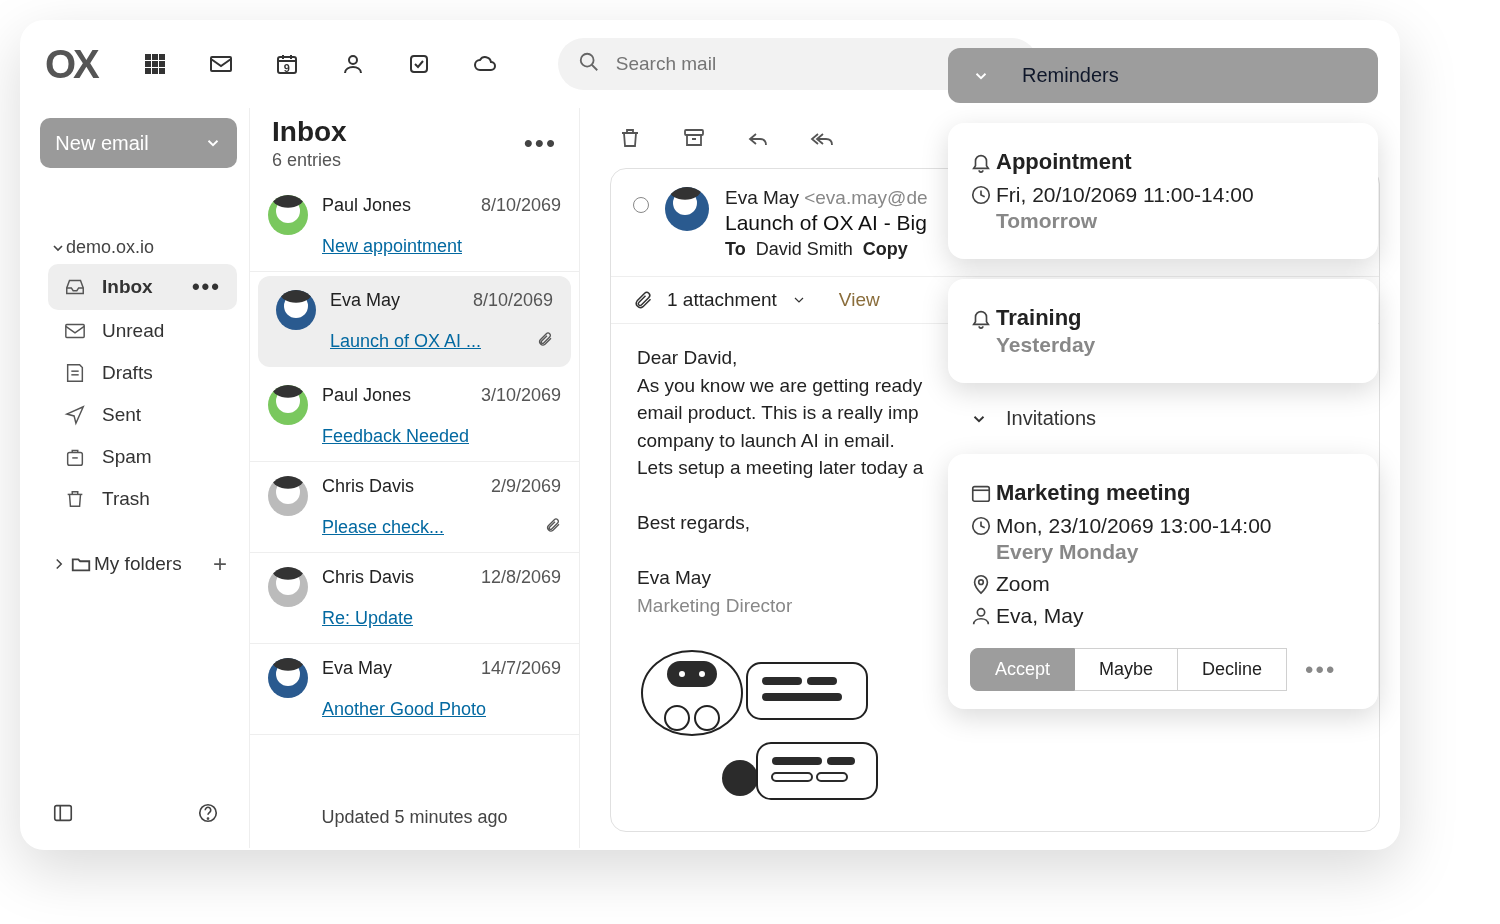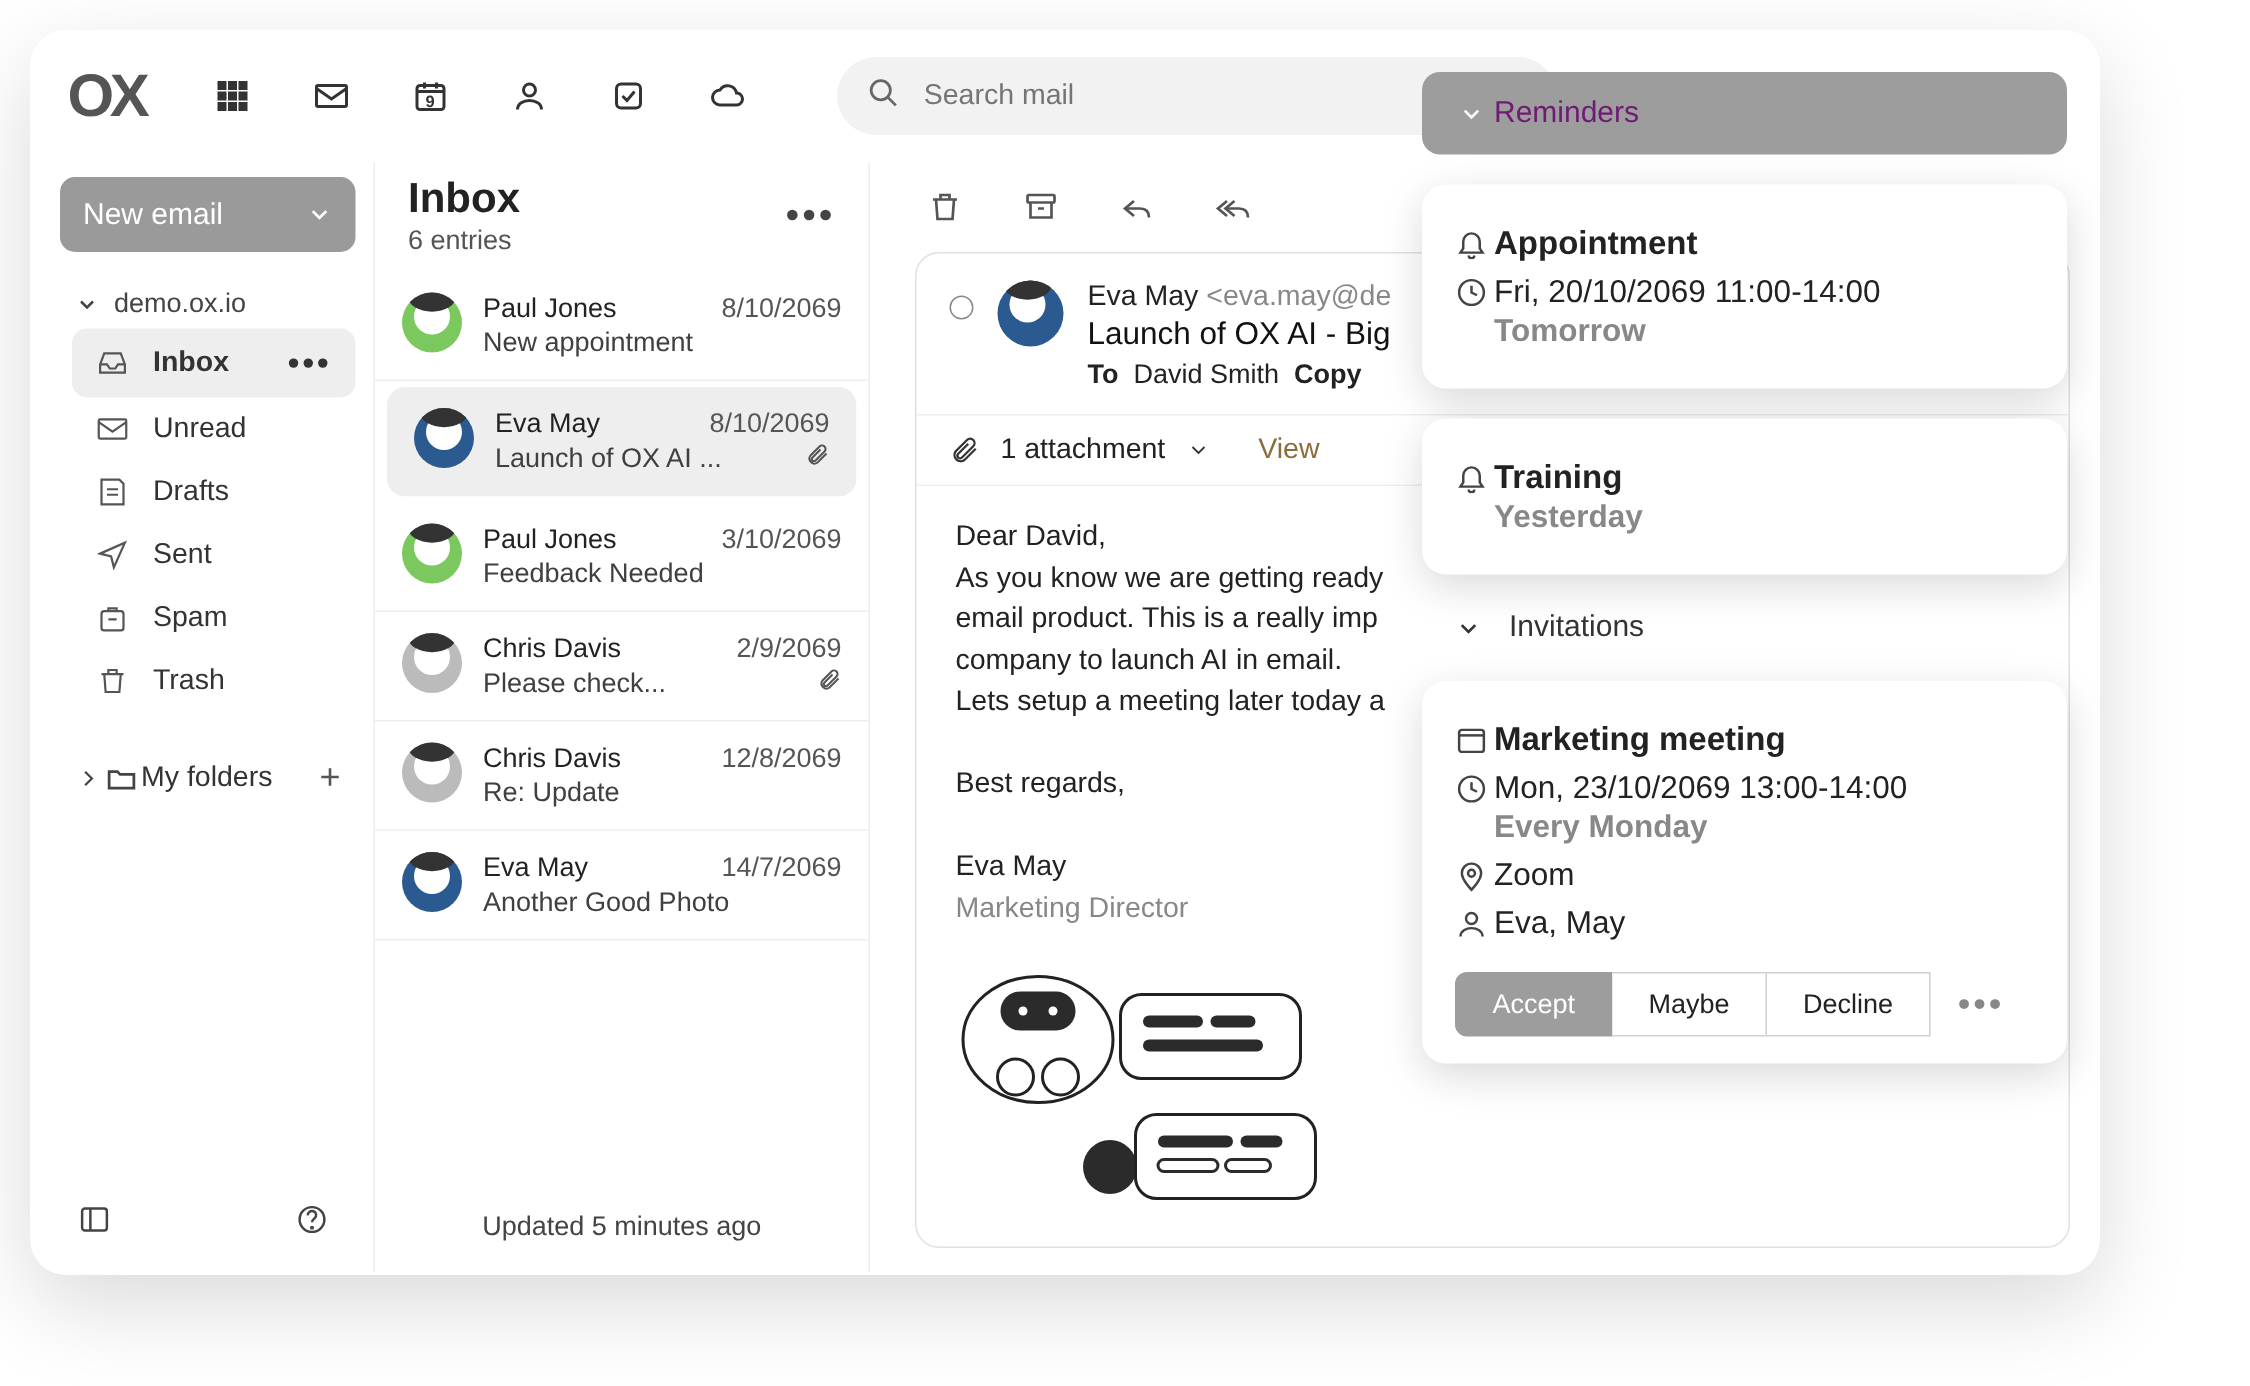--- a/index.html
+++ b/index.html
@@ -16,21 +16,21 @@
   .topicon { width: 26px; height: 26px; display:flex; align-items:center; justify-content:center; color:#333; cursor:pointer;}
   .topicon svg { width: 24px; height: 24px; stroke:#333; fill:none; stroke-width:2; }
   .searchbox { flex:1; max-width:480px; margin-left: 30px; background:#f2f2f2; border-radius:28px; height:52px; display:flex; align-items:center; padding:0 20px; gap:16px; }
   .searchbox svg { width:22px; height:22px; stroke:#666; fill:none; stroke-width:2;}
   .searchbox input { border:none; background:transparent; font-size:19px; color:#666; outline:none; flex:1;}
   
   .main { display:flex; height: calc(100% - 90px); }
   .col1 { width: 230px; border-right:1px solid #eee; padding: 10px 12px 0 20px; display:flex; flex-direction:column;}
   .newmail { background:#9a9a9a; color:#fff; border-radius:10px; height:50px; display:flex; align-items:center; justify-content:center; gap:55px; font-size:20px; cursor:pointer; margin-bottom:18px;}
   .newmail svg { width:18px; height:18px; stroke:#fff; fill:none; stroke-width:2.5;}
-  .acct { display:flex; align-items:center; gap:10px; padding:6px 10px; font-size:18px; color:#444; cursor:pointer;}
+  .acct { display:flex; align-items:center; padding:6px 10px; font-size:18px; color:#444; cursor:pointer;margin-top:45px;}
   .acct svg { width:16px; height:16px; stroke:#444; fill:none; stroke-width:2.5;}
   .folder { display:flex; align-items:center; gap:16px; padding:10px 16px; font-size:19px; color:#333; cursor:pointer; border-radius:10px; margin-left:8px;}
   .folder svg { width:22px; height:22px; stroke:#555; fill:none; stroke-width:1.6;}
   .folder.active { background:#eee; font-weight:700;}
   .folder .more { margin-left:auto; font-size:22px; letter-spacing:2px; color:#333;}
   .myfolders { display:flex; align-items:center; gap:2px; padding:10px 10px; margin-top:20px; font-size:19px; color:#333; cursor:pointer;justify-content:flex-end;}
   .myfolders svg { width:18px; height:18px; stroke:#444; fill:none; stroke-width:2;}
   .myfolders .plus { margin-left:auto; font-size:24px; color:#555; cursor:pointer;}
   .col1-bottom { margin-top:auto; display:flex; justify-content:space-between; padding:12px 18px 24px 12px;}
   .col1-bottom svg { width:22px; height:22px; stroke:#444; fill:none; stroke-width:1.8; cursor:pointer;}
@@ -45,21 +45,21 @@
   .avatar { width:40px; height:40px; border-radius:50%; flex-shrink:0; position:relative; overflow:hidden;}
   .avatar.g { background:#7ac85e;}
   .avatar.b { background:#2a5a8f;}
   .avatar.gr { background:#bbb;}
   .avatar::after { content:""; position:absolute; width:24px; height:24px; background:#fff; border-radius:50%; top:4px; left:8px; }
   .avatar::before { content:""; position:absolute; width:40px; height:24px; background:#333; border-radius:50% 50% 0 0; top:-2px; left:0; z-index:2; clip-path: ellipse(16px 10px at 50% 20%);}
   .msgcol { flex:1; min-width:0;}
   .msgrow1 { display:flex; justify-content:space-between; font-size:18px;}
   .msgrow1 .from { color:#222;}
   .msgrow1 .date { color:#555;}
-  .msgrow2 { display:flex; justify-content:space-between; font-size:18px; color:#404040; margin-top:2px;}
+  .msgrow2 { display:flex; justify-content:space-between; font-size:18px; color:#0369a1; margin-top:20px;text-decoration:underline;}
   .msgrow2 .subj { white-space:nowrap; overflow:hidden; text-overflow:ellipsis;}
   .clip { width:16px; height:16px; flex-shrink:0;}
   .clip svg { width:16px; height:16px; stroke:#555; fill:none; stroke-width:2;}
   .listfoot { margin-top:auto; text-align:center; padding:20px; font-size:18px; color:#444;}
   
   .col3 { flex:1; padding:0 20px 0 30px; overflow:hidden;}
   .toolbar { display:flex; gap:40px; padding:18px 8px 18px 8px;}
   .toolbar svg { width:24px; height:24px; stroke:#555; fill:none; stroke-width:1.8; cursor:pointer;}
   .msgcard { border:1px solid #e0e0e0; border-radius:16px; padding:18px 22px; }
   .msghdr { display:flex; gap:16px; align-items:flex-start;}
@@ -74,21 +74,21 @@
   .attbar { display:flex; align-items:center; gap:14px; border-top:1px solid #eee; border-bottom:1px solid #eee; margin:16px -22px 0 -22px; padding:12px 22px;}
   .attbar svg { width:20px; height:20px; stroke:#333; fill:none; stroke-width:1.8;}
   .attbar .txt { font-size:19px;}
   .attbar .view { color:#8a6d3b; font-size:19px; margin-left:18px; cursor:pointer;}
   .body { padding:20px 4px 0 4px; font-size:19px; line-height:1.45; color:#222;}
   .body .sig2 { color:#888;}
   .illus { margin-top:14px; display:flex; gap:10px; align-items:flex-start;}
   .illus svg { overflow:visible;}
   
   .rpanel { position:absolute; right:22px; top:28px; width:430px; display:flex; flex-direction:column; gap:20px;}
-  .rhead { background:#9d9d9d; color:#701a75; border-radius:12px; padding:16px 24px; display:flex; align-items:center; gap:6px; font-size:20px; cursor:pointer;}
+  .rhead { background:#9d9d9d; color:#0f172a; border-radius:12px; padding:16px 24px; display:flex; align-items:center; gap:32px; font-size:20px; cursor:pointer;}
   .rhead svg { width:18px; height:18px; stroke:#fff; fill:none; stroke-width:2.5;}
   .card { background:#fff; border-radius:16px; padding:18px 22px 18px 22px; box-shadow:0 8px 28px rgba(0,0,0,0.15);}
   .crow { display:flex; align-items:center; gap:4px; margin:8px 0;}
   .crow.sub { margin-top:-6px;}
   .crow svg { width:22px; height:22px; stroke:#444; fill:none; stroke-width:1.8; flex-shrink:0;}
   .crow .t { font-size:22px; font-weight:700;}
   .crow .d { font-size:21px;}
   .crow .s { font-size:21px; color:#888; font-weight:600;}
   .crow .iconpad { width:22px;}
   .invhead { display:flex; align-items:center; gap:18px; padding:4px 22px; font-size:20px; color:#333; cursor:pointer;}

